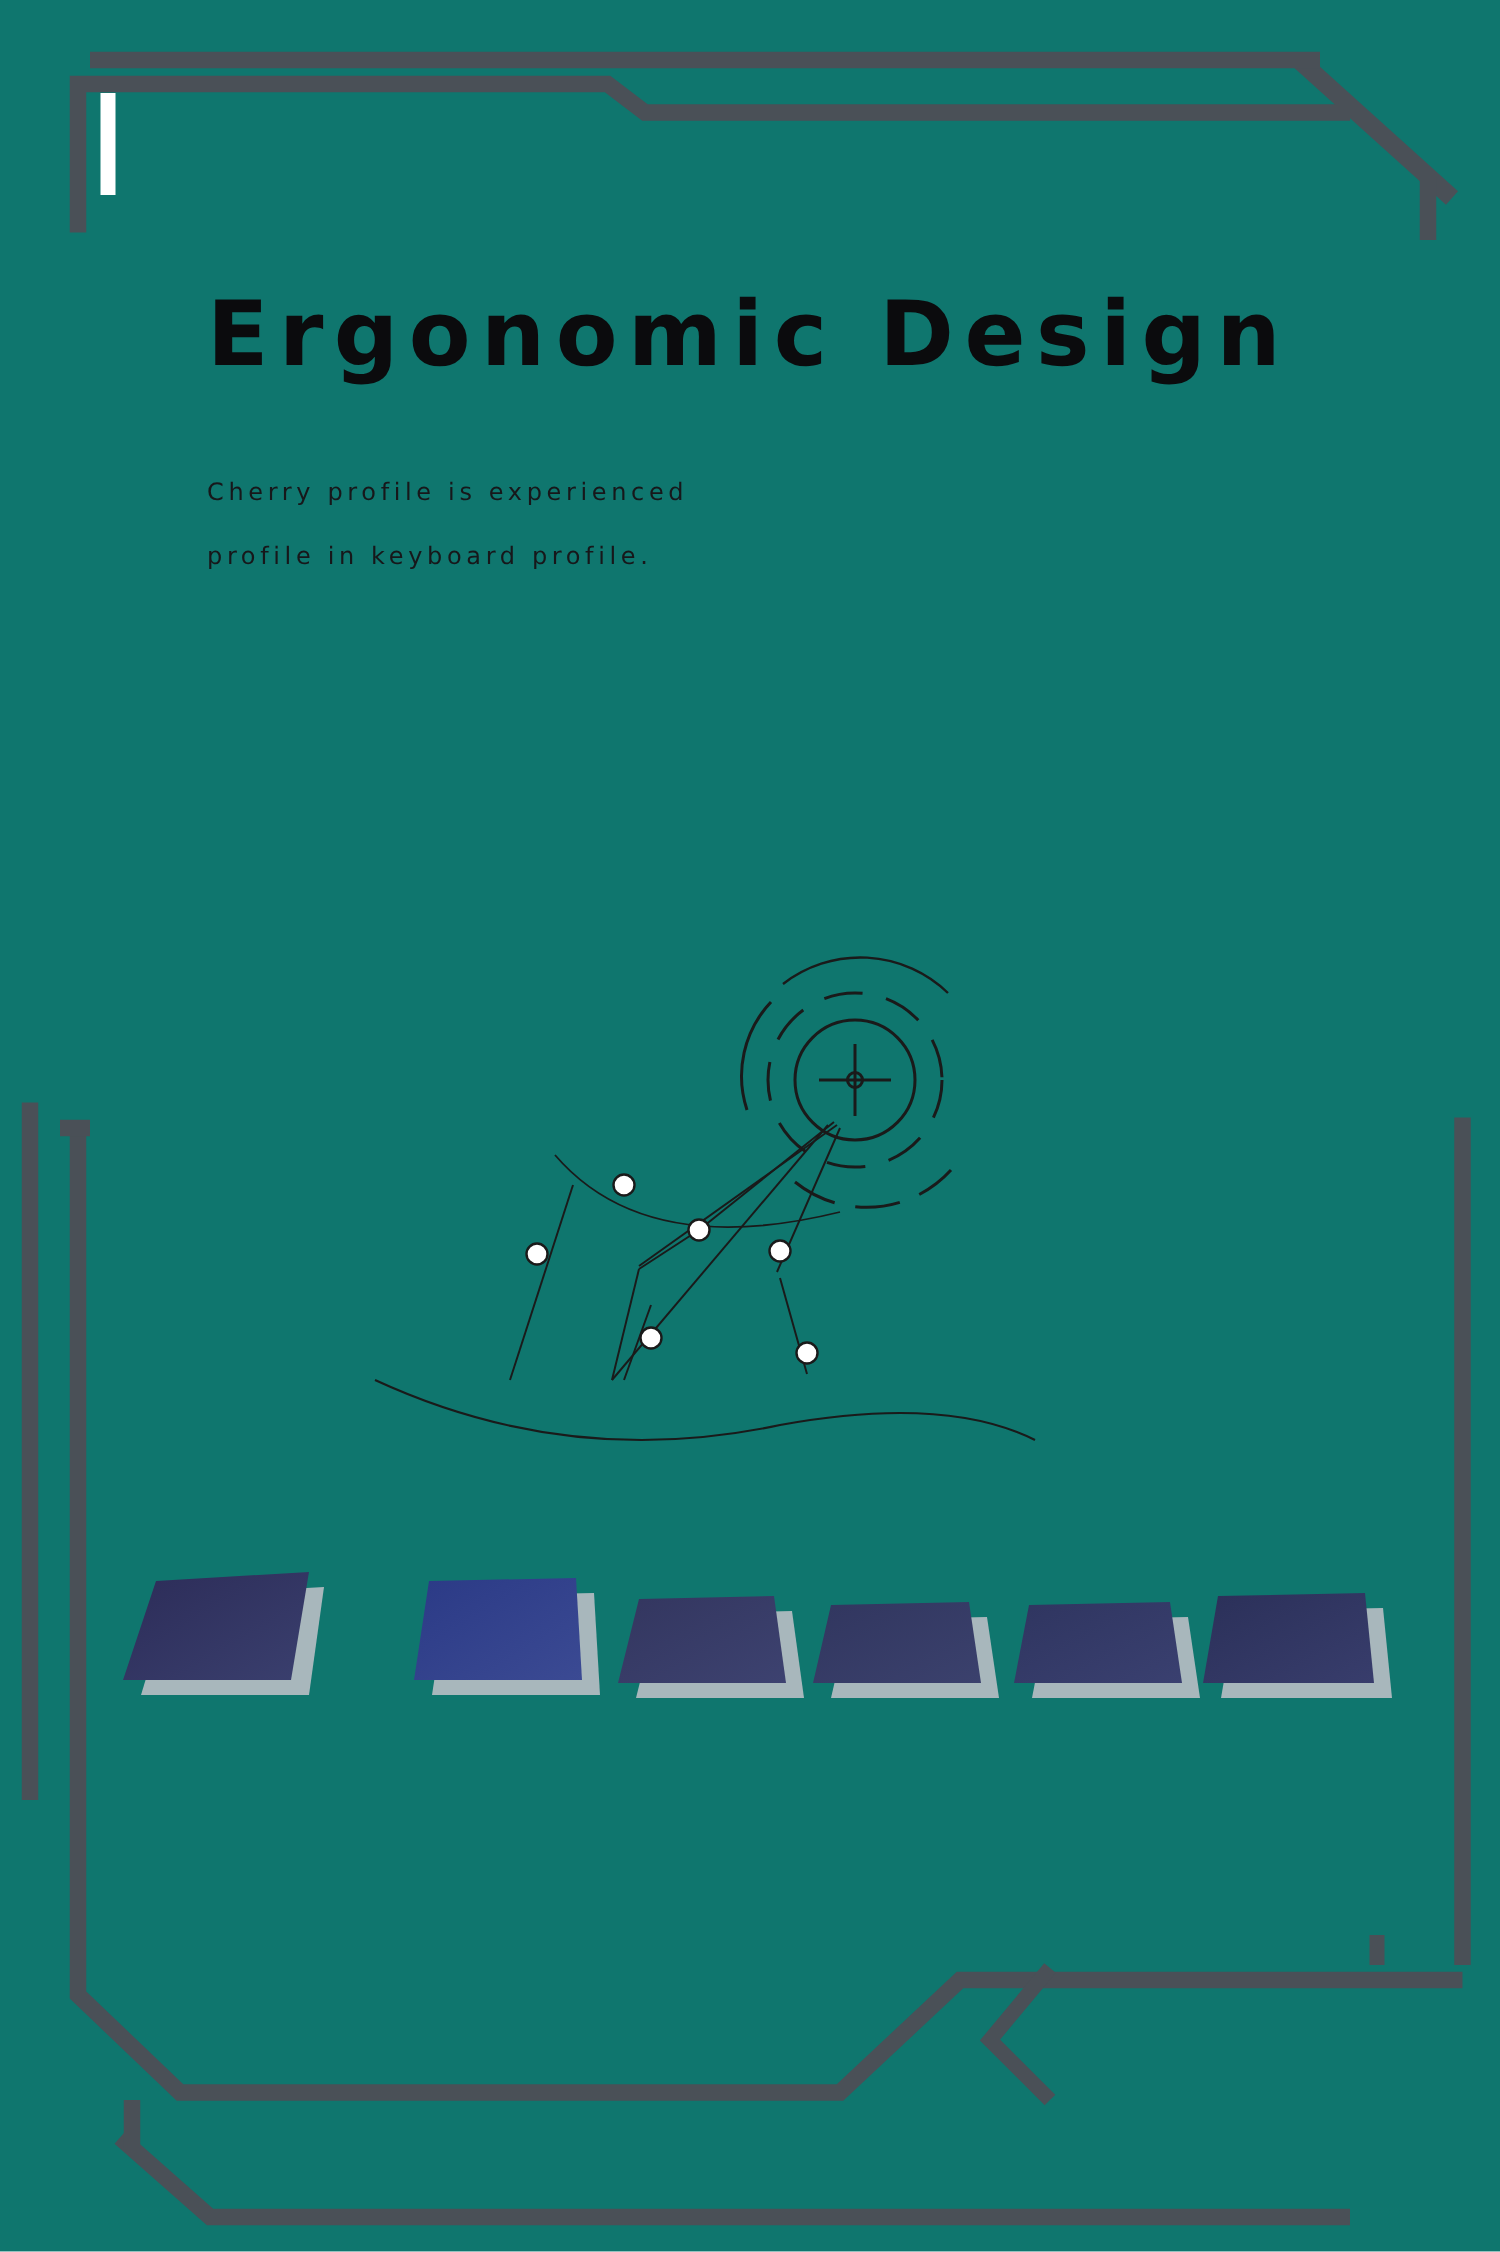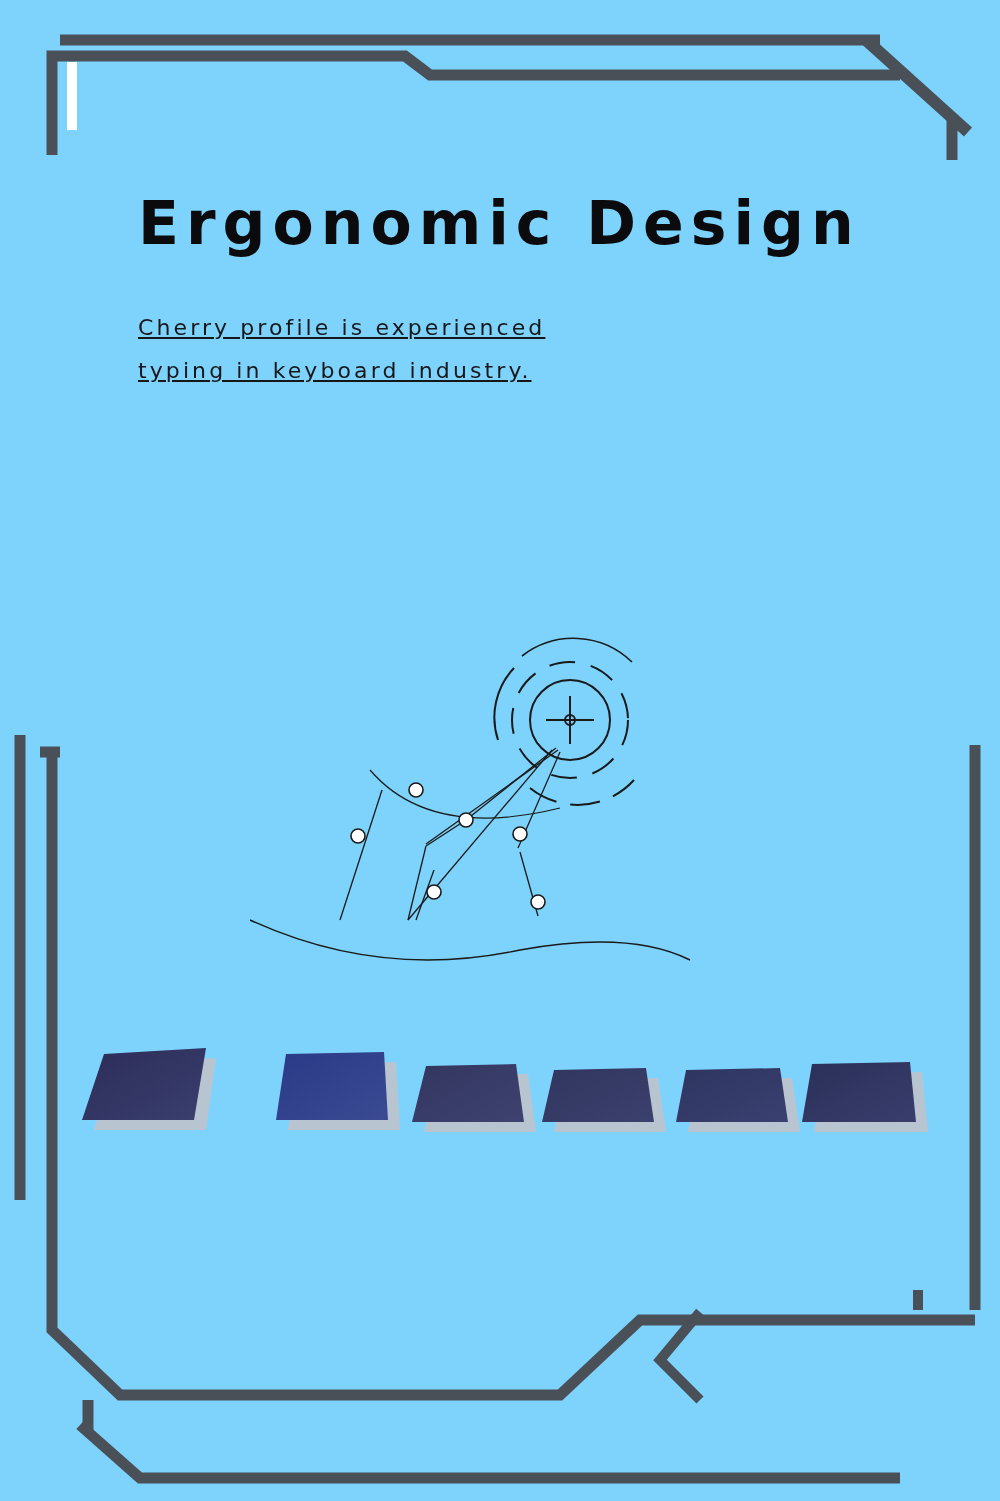--- a/index.html
+++ b/index.html
@@ -11,21 +11,21 @@
     width: 1000px;
     height: 1501px;
     position: relative;
     overflow: hidden;
     font-family: "DejaVu Sans", sans-serif;
   }
 
   .page {
     position: absolute;
     inset: 0;
-    background: #7dd3fc;
+    background: #0f766e;
   }
 
   
   .frame-svg {
     position: absolute;
     left: 0;
     top: 0;
     width: 1000px;
     height: 1501px;
     pointer-events: none;
@@ -45,26 +45,25 @@
     letter-spacing: 7px;
     color: #0b0b0d;
     line-height: 1.1;
     margin: 0;
     white-space: nowrap;
   }
   .subtitle {
     margin: 0;
     margin-top: 50px;
     font-family: "DejaVu Sans", sans-serif;
-    font-size: 22px;
+    font-size: 16px;
     letter-spacing: 3.1px;
     line-height: 43px;
     color: #17171a;
     font-weight: 400;
-    text-decoration: underline;
   }
   .subtitle span { display: block; white-space: nowrap; }
 
   
   .illus {
     position: absolute;
     left: 230px;
     top: 620px;
     width: 520px;
     height: 400px;
@@ -102,21 +101,21 @@
     <path d="M975,745 L975,1310" fill="none" stroke="#4a5057" stroke-width="11"></path>
     <path d="M918,1290 L918,1310" fill="none" stroke="#4a5057" stroke-width="10"></path>
     <path d="M80,1425 L140,1478 L900,1478" fill="none" stroke="#4a5057" stroke-width="11"></path>
     <path d="M88,1400 L88,1432" fill="none" stroke="#4a5057" stroke-width="11"></path>
   </svg>
 
   <div class="heading-block">
     <h1 class="title">Ergonomic Design</h1>
     <p class="subtitle">
       <span>Cherry profile is experienced</span>
-      <span>typing in keyboard industry.</span>
+      <span>profile in keyboard profile.</span>
     </p>
   </div>
 
   <svg class="illus" viewBox="0 0 520 400" xmlns="http://www.w3.org/2000/svg">
     <g fill="none" stroke="#1a1a1a" stroke-width="2">
 
       <circle cx="340" cy="100" r="40"></circle>
 
       <path d="M340,76 L340,124 M316,100 L364,100"></path>
       <circle cx="340" cy="100" r="5" fill="none"></circle>

